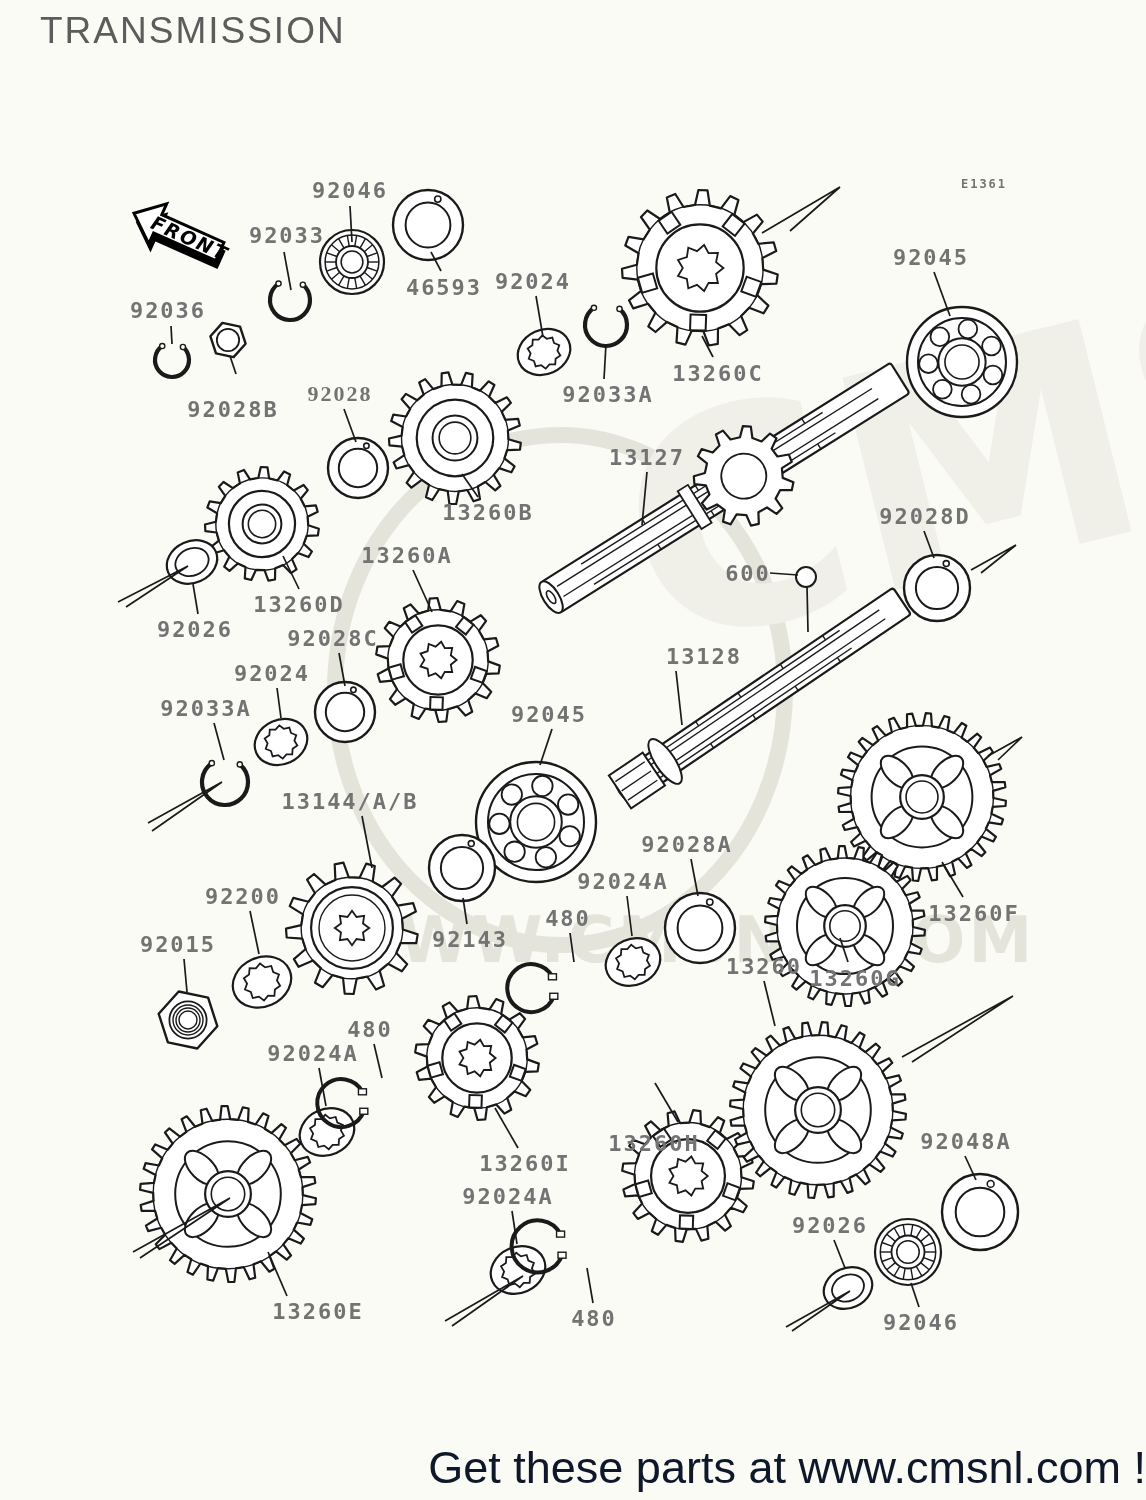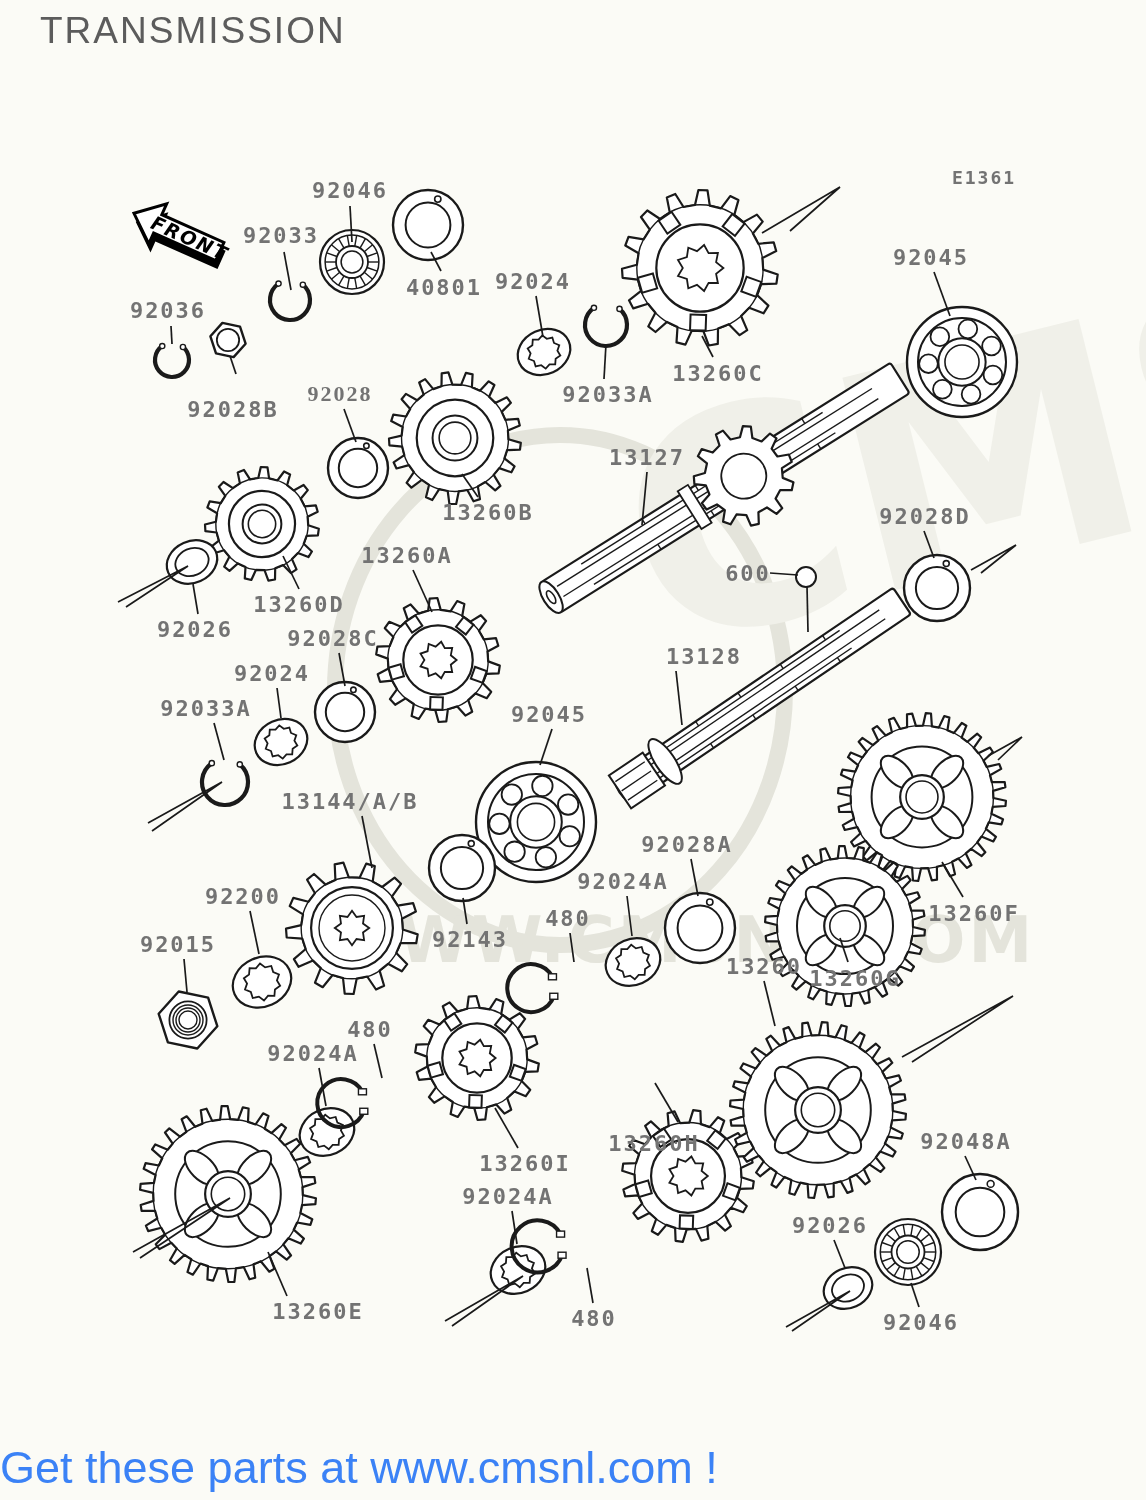--- a/index.html
+++ b/index.html
@@ -3,22 +3,22 @@
 <meta charset="utf-8">
 <style>
   html,body{margin:0;padding:0;background:#e8e8e4;}
   .page{position:relative;width:1146px;height:1500px;background:#fbfbf6;overflow:hidden;
         font-family:"DejaVu Sans",sans-serif;}
   #diagram-svg{position:absolute;left:0;top:0;}
   .page-title{position:absolute;left:24px;top:10px;font-family:"Liberation Sans",sans-serif;
         font-size:37px;color:#5c5c5c;letter-spacing:2px;margin-left:16px;}
   .plabel{position:absolute;transform:translate(-50%,-50%);font-family:"DejaVu Sans Mono",monospace;
         font-size:22px;font-weight:700;letter-spacing:2px;color:#737373;white-space:nowrap;}
-  .footer-banner{position:absolute;left:0;bottom:6px;width:100%;text-align:left;
-        font-family:"Liberation Sans",sans-serif;font-size:45px;color:#3b82f6;}
+  .footer-banner{position:absolute;left:0;bottom:6px;width:100%;text-align:right;
+        font-family:"Liberation Sans",sans-serif;font-size:45px;color:#0f172a;}
 </style>
 </head>
 <body>
 
 <div class="page">
   <svg id="diagram-svg" width="1146" height="1500" viewBox="0 0 1146 1500">
       <ellipse cx="560" cy="690" rx="225" ry="255" fill="none" stroke="#e4e4db" stroke-width="16"></ellipse>
       <text x="655" y="650" font-size="300" font-weight="bold" font-family="DejaVu Sans,sans-serif" fill="#f0f0e9" transform="rotate(-14 655 650)">CMS</text>
       <text x="680" y="962" font-size="64" font-weight="bold" font-family="DejaVu Sans,sans-serif" fill="#e4e4db" text-anchor="middle" letter-spacing="3">WWW.CMSNL.COM</text>
       <g transform="translate(545 601) rotate(-32.14)">
@@ -414,26 +414,26 @@
       <path d="M786 1327 L850 1291 L792 1331" fill="none" stroke="#1a1a1a" stroke-width="1.7"></path>
       <g transform="translate(176 232) rotate(24)">
         <polygon points="-46,0 -20,-22 -20,-10 48,-10 48,10 -20,10 -20,22" fill="#000" transform="translate(5 7)"></polygon>
         <polygon points="-46,0 -20,-22 -20,-10 48,-10 48,10 -20,10 -20,22" fill="#fff" stroke="#000" stroke-width="3"></polygon>
         <text x="-26" y="7" font-size="19" font-weight="bold" font-style="italic" font-family="DejaVu Sans,sans-serif" fill="#000" letter-spacing="2">FRONT</text>
       </g>
     </svg>
   <div class="page-title">TRANSMISSION</div>
   <div id="labels">
       <div class="plabel" style="left: 350px; top: 190px;">92046</div>
-      <div class="plabel" style="left: 281px; top: 235px; text-align: center;">92033</div>
-      <div class="plabel" style="left: 444px; top: 287px;">40801</div>
+      <div class="plabel" style="left: 287px; top: 235px; text-align: center;">92033</div>
+      <div class="plabel" style="left: 444px; top: 287px;">46593</div>
       <div class="plabel" style="left: 533px; top: 281px;">92024</div>
       <div class="plabel" style="left: 718px; top: 373px;">13260C</div>
       <div class="plabel" style="left: 931px; top: 257px;">92045</div>
-      <div class="plabel" style="font-size: 18px; left: 984px; top: 177px;">E1361</div>
+      <div class="plabel" style="font-size: 12px; left: 984px; top: 184px;">E1361</div>
       <div class="plabel" style="left: 168px; top: 310px;">92036</div>
       <div class="plabel" style="left: 233px; top: 389px; margin-top: 20px;">92028B</div>
       <div class="plabel" style="left: 340px; top: 394px; font-family: Liberation Serif, serif;">92028</div>
       <div class="plabel" style="left: 608px; top: 394px;">92033A</div>
       <div class="plabel" style="left: 647px; top: 457px;">13127</div>
       <div class="plabel" style="left: 488px; top: 512px;">13260B</div>
       <div class="plabel" style="left: 407px; top: 555px;">13260A</div>
       <div class="plabel" style="left: 925px; top: 516px;">92028D</div>
       <div class="plabel" style="left: 748px; top: 573px;">600</div>
       <div class="plabel" style="left: 299px; top: 604px;">13260D</div>

